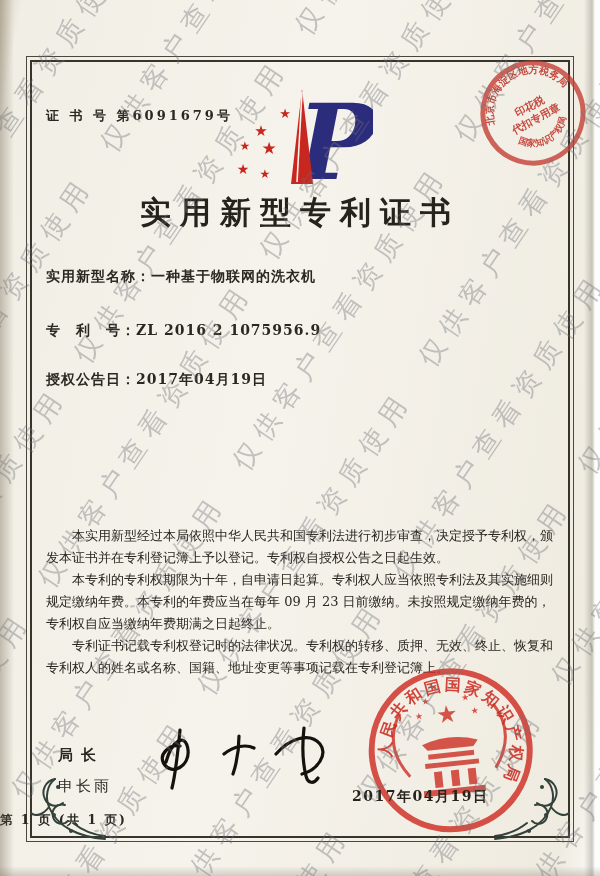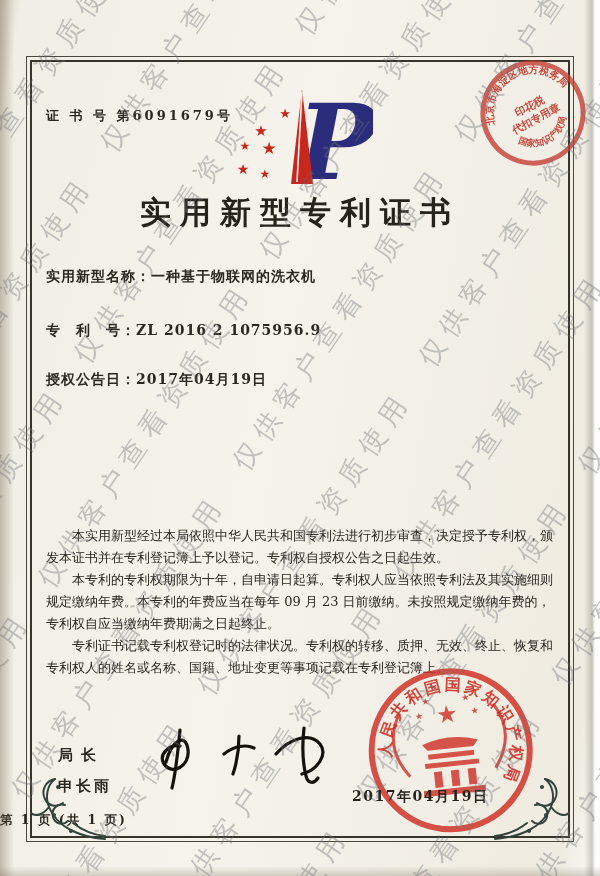--- a/index.html
+++ b/index.html
@@ -20,21 +20,21 @@
     letter-spacing:9px;z-index:2;color:#26231d;}
   .stamp{position:absolute;left:474px;top:54px;z-index:3;transform:rotate(-28deg);opacity:.92;}
   .fields{position:absolute;left:46px;top:268px;z-index:2;}
   .field{display:flex;font-size:14px;font-weight:600;margin-bottom:31px;letter-spacing:1px;}
   .field:first-child{margin-bottom:36px;}
   .field .label{white-space:pre;}
   .body-text{position:absolute;left:46px;width:514px;top:525px;z-index:2;font-size:13px;line-height:22px;
     font-weight:500;color:#2a2620;}
   .body-text p{margin:0;text-indent:2em;}
   .signer-title{position:absolute;left:58px;top:746px;font-size:15px;letter-spacing:8px;z-index:2;font-weight:600;}
-  .signer-name{position:absolute;left:58px;top:777px;font-size:15px;letter-spacing:3px;z-index:2;font-weight:700;}
+  .signer-name{position:absolute;left:58px;top:777px;font-size:15px;letter-spacing:3px;z-index:2;font-weight:400;}
   .sig{position:absolute;left:138px;top:718px;z-index:3;}
   .bigseal{position:absolute;left:336px;top:664px;z-index:3;transform:rotate(-6deg);}
   .seal-date{position:absolute;left:352px;top:788px;font-size:14px;letter-spacing:1.5px;z-index:5;font-weight:600;color:#26231d;}
   .footer{position:absolute;left:0;right:0;top:812px;text-align:left;font-size:12.5px;letter-spacing:2px;z-index:2;font-weight:600;}
   .flourish{position:absolute;z-index:2;bottom:33px;}
   .fl-left{left:27px;}
   .fl-right{right:27px;transform:scaleX(-1);}
   .wm{position:absolute;left:50%;top:50%;width:1700px;height:1700px;
     transform:translate(-50%,-50%) rotate(-56deg);z-index:6;pointer-events:none;opacity:.38;}
   .wm-line{white-space:nowrap;font-size:27px;letter-spacing:9px;line-height:96px;font-weight:500;text-align:left;}

